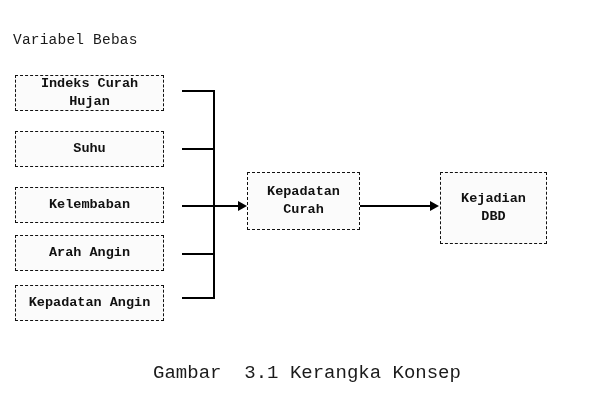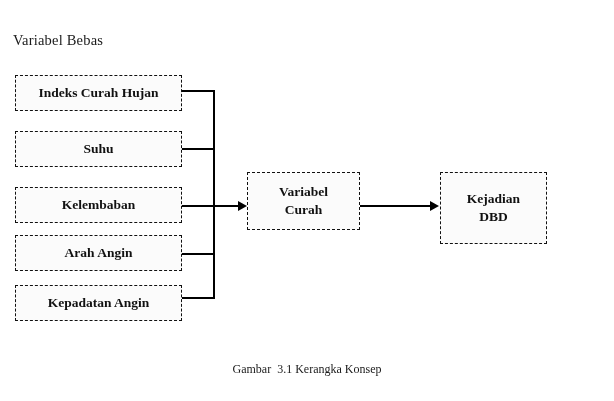--- a/index.html
+++ b/index.html
@@ -7,21 +7,21 @@
     margin: 0;
     padding: 0;
     background: #ffffff;
   }
   #canvas {
     position: relative;
     width: 614px;
     height: 401px;
     background: #ffffff;
     overflow: hidden;
-    font-family: Liberation Serif, serif;
+    font-family: Liberation Mono, monospace;
     color: #000000;
     border-radius: 6px;
   }
 
   
   .col-heading {
     position: absolute;
     font-size: 14.5px;
     font-weight: 400;
     letter-spacing: 0.2px;
@@ -45,21 +45,21 @@
     font-size: 13.5px;
     line-height: 1.35;
     color: #111111;
     padding: 2px 4px;
   }
   .node-label { display: block; }
 
   
   .node.left {
     left: 15px;
-    width: 167px;
+    width: 149px;
     height: 36px;
   }
   #node-indeks-curah-hujan { top: 75px;  }
   #node-suhu               { top: 131px; }
   #node-kelembaban         { top: 187px; }
   #node-arah-angin         { top: 235px; }
   #node-kecepatan-angin    { top: 285px; }
 
   
   #node-kepadatan-jentik {
@@ -109,21 +109,21 @@
   #arrowhead-jentik { left: 238px; top: 201px; }
   #arrowhead-dbd    { left: 430px; top: 201px; }
 
   
   #figure-caption {
     position: absolute;
     left: 0;
     top: 362px;
     width: 614px;
     text-align: center;
-    font-size: 12px;
+    font-size: 19px;
     font-weight: 400;
     color: #1a1a1a;
     white-space: pre;
   }
 </style>
 </head>
 <body>
 
 <div id="canvas">
 
@@ -145,21 +145,21 @@
   <div id="node-arah-angin" class="node left">
     <span class="node-label">Arah Angin</span>
   </div>
 
   <div id="node-kecepatan-angin" class="node left">
     <span class="node-label">Kepadatan Angin</span>
   </div>
 
   <div id="node-kepadatan-jentik" class="node">
     <span>
-      <span class="node-label">Variabel</span>
+      <span class="node-label">Kepadatan</span>
       <span class="node-label">Curah</span>
     </span>
   </div>
 
   <div id="node-kejadian-dbd" class="node">
     <span>
       <span class="node-label">Kejadian</span>
       <span class="node-label">DBD</span>
     </span>
   </div>

